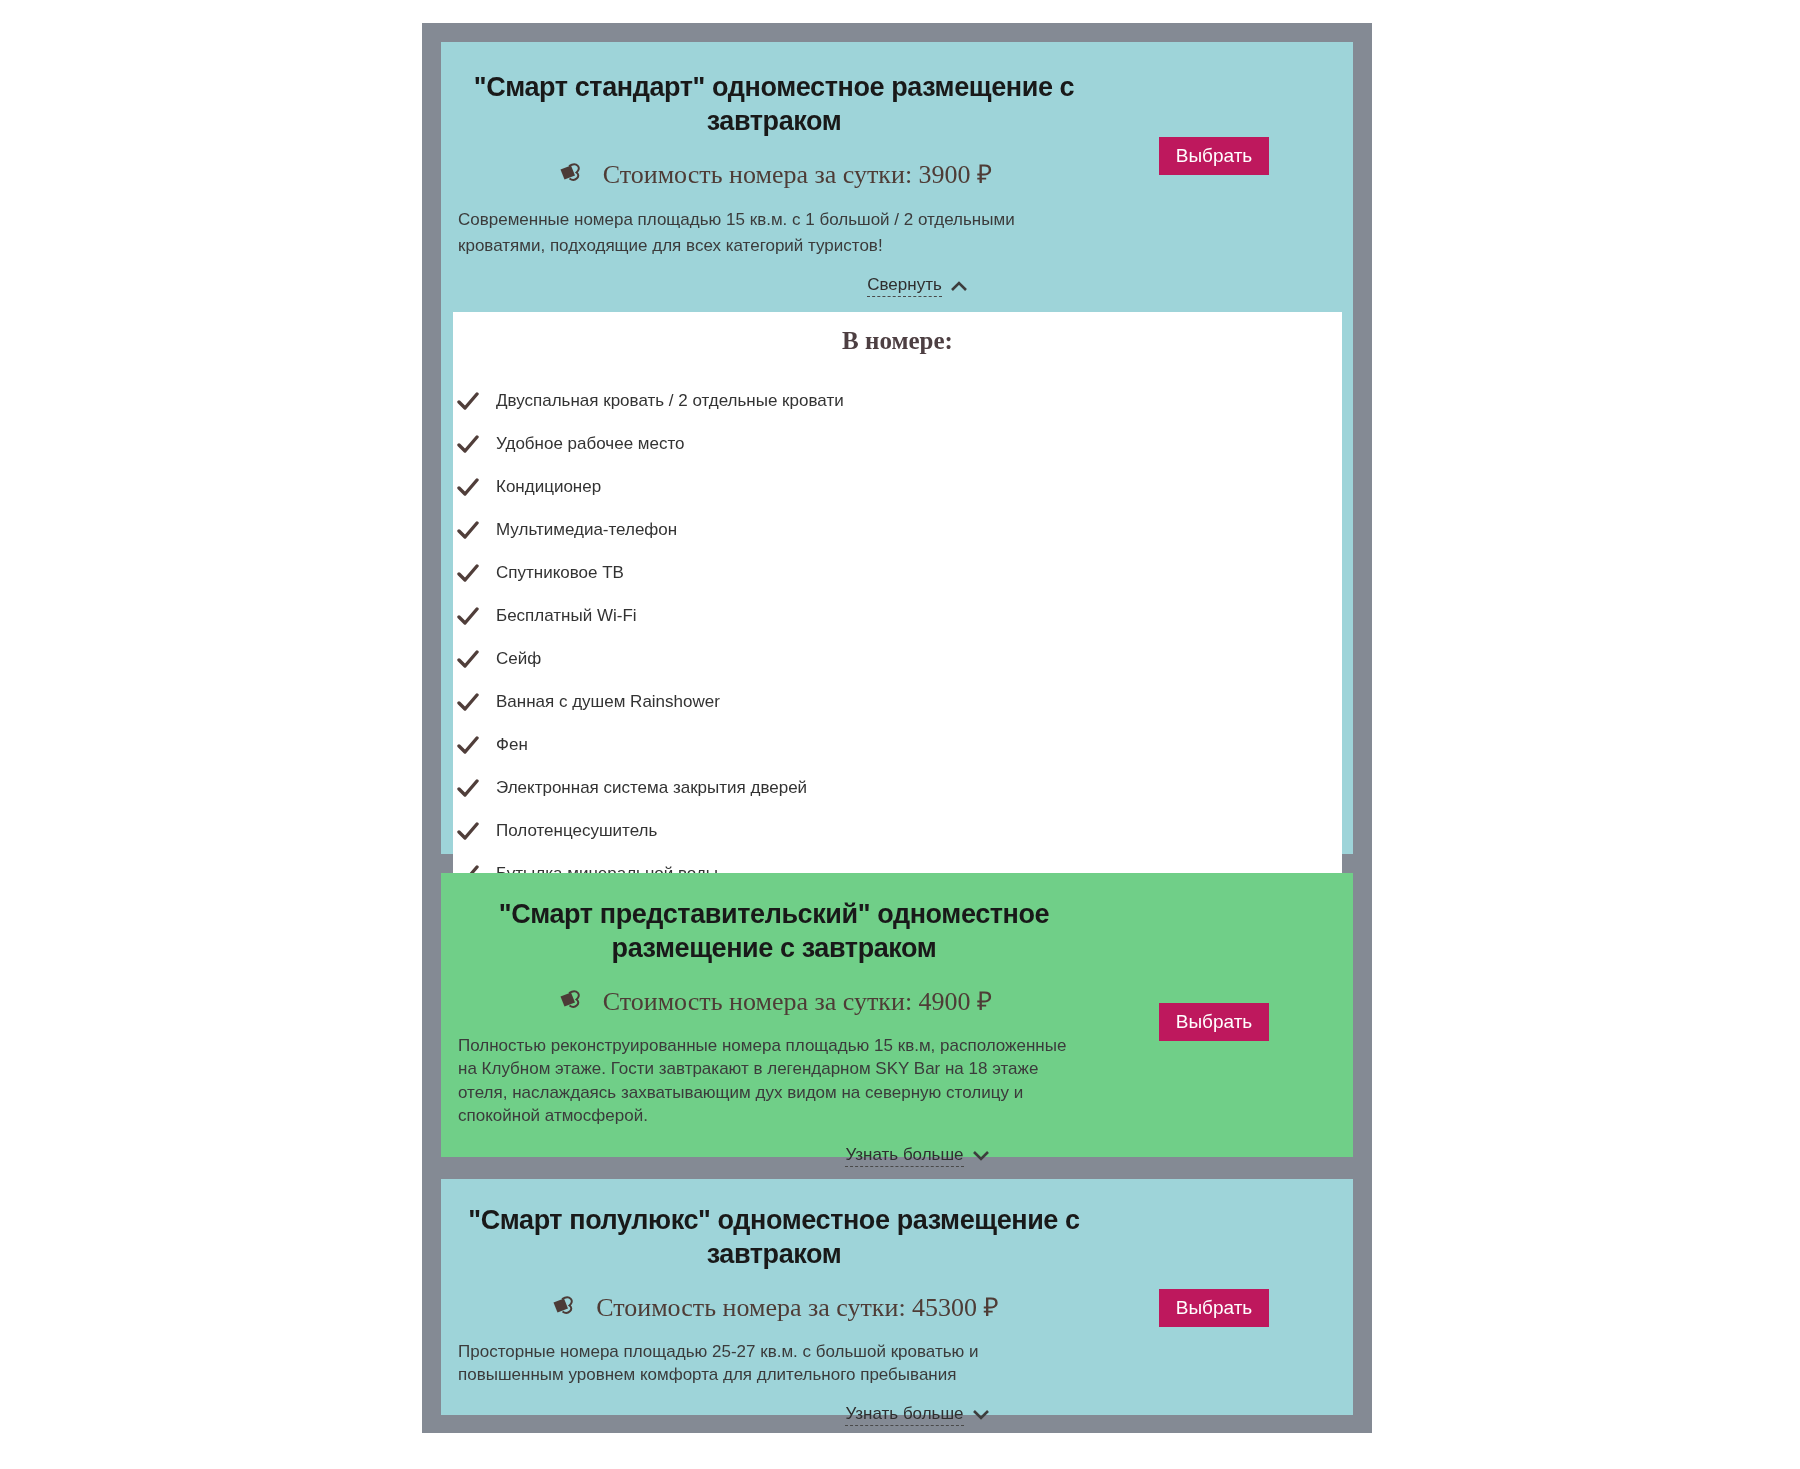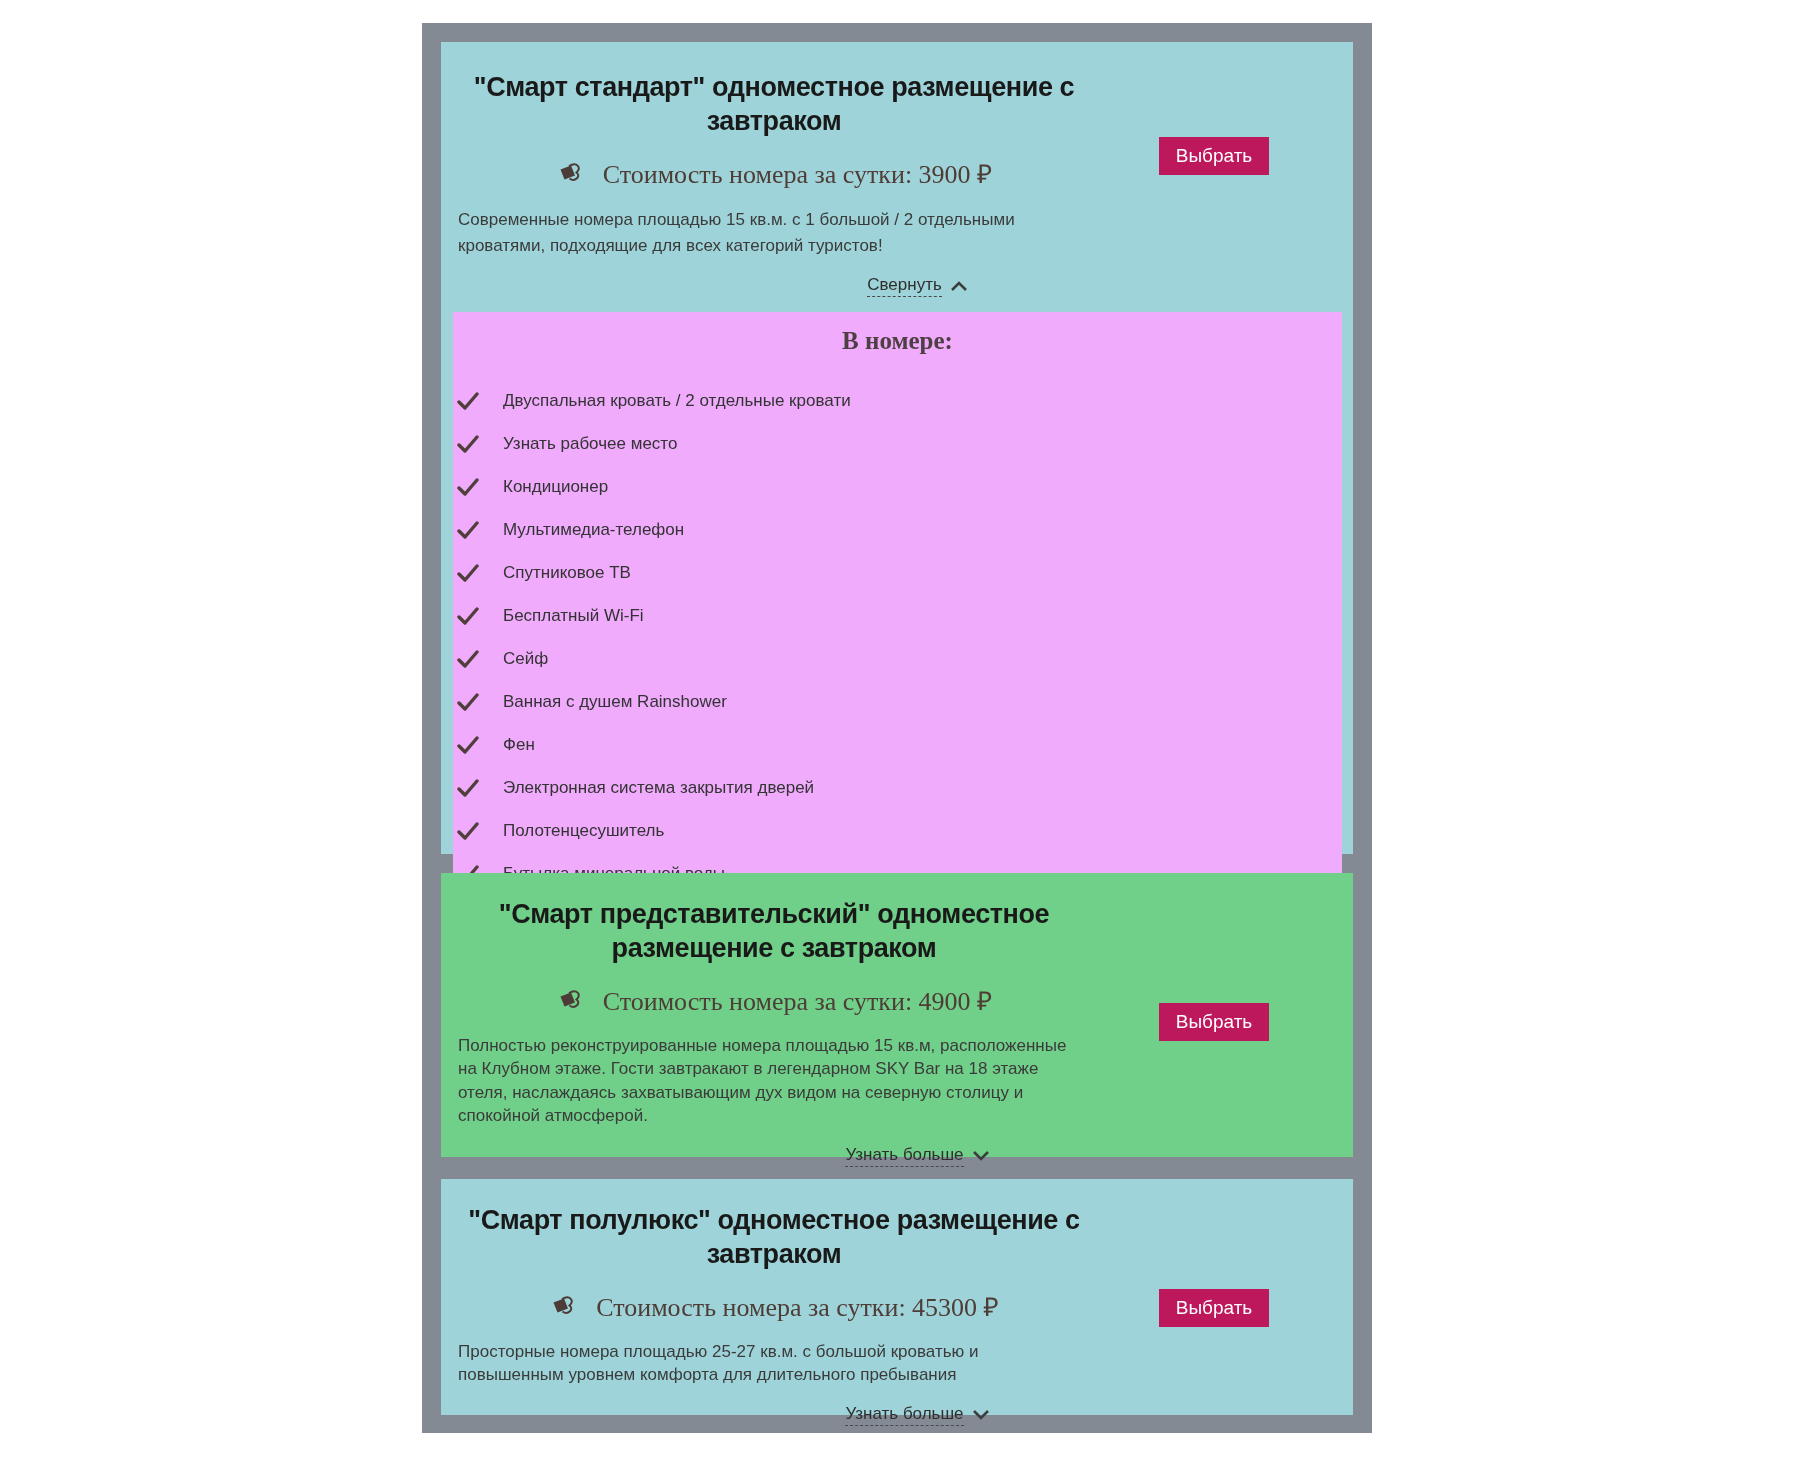--- a/index.html
+++ b/index.html
@@ -19,24 +19,24 @@
   .brand-icon{flex:0 0 auto;display:inline-block;}
   .desc{text-align:left;font-size:17px;line-height:1.5;color:#3b3b3b;margin-top:16px;width:620px;}
   .desc2{line-height:1.38;}
   .select-btn{position:absolute;width:110px;height:38px;background:#be185d;color:#ffffff;border:none;
     font-family:"Liberation Sans", sans-serif;font-size:19px;right:84px;cursor:pointer;}
   .btn1{top:95px;}
   .btn2{top:130px;}
   .btn3{top:110px;}
   .toggle-row{display:flex;justify-content:center;align-items:center;gap:8px;margin-top:10px;cursor:pointer;margin-left:41px;}
   .toggle-link{font-size:17px;color:#2f2f2f;border-bottom:1px dashed #4a4a4a;padding-bottom:1px;text-decoration:none;}
-  .panel{margin:15px 11px 0 12px;height:566px;background:#f0abfc;box-sizing:border-box;padding-top:15px;}
+  .panel{margin:15px 11px 0 12px;height:566px;background:#ffffff;box-sizing:border-box;padding-top:15px;}
   .panel-title{text-align:center;font-family:"Liberation Serif", serif;font-size:25px;color:#4d3f42;margin:0;}
   .amenities{list-style:none;margin:24px 0 0 0;padding:0 0 0 4px;}
-  .amenities li{display:flex;align-items:center;gap:24px;height:43px;font-size:17px;color:#333333;}
+  .amenities li{display:flex;align-items:center;gap:17px;height:43px;font-size:17px;color:#333333;}
   .check-icon{flex:0 0 auto;}
 </style>
 </head>
 <body>
 
 <div class="frame">
 
   <section class="card teal card1">
     <div class="col">
       <h2 class="title">"Смарт стандарт" одноместное размещение с завтраком</h2>
@@ -62,21 +62,21 @@
         <li>
             <svg class="check-icon" width="22" height="20" viewBox="0 0 22 20">
               <polyline points="2,11 8,17 20,3" fill="none" stroke="#503e3a" stroke-width="3.4" stroke-linecap="round" stroke-linejoin="round"></polyline>
             </svg>
             <span>Двуспальная кровать / 2 отдельные кровати</span>
           </li>
         <li>
             <svg class="check-icon" width="22" height="20" viewBox="0 0 22 20">
               <polyline points="2,11 8,17 20,3" fill="none" stroke="#503e3a" stroke-width="3.4" stroke-linecap="round" stroke-linejoin="round"></polyline>
             </svg>
-            <span>Узнать рабочее место</span>
+            <span>Удобное рабочее место</span>
           </li>
         <li>
             <svg class="check-icon" width="22" height="20" viewBox="0 0 22 20">
               <polyline points="2,11 8,17 20,3" fill="none" stroke="#503e3a" stroke-width="3.4" stroke-linecap="round" stroke-linejoin="round"></polyline>
             </svg>
             <span>Кондиционер</span>
           </li>
         <li>
             <svg class="check-icon" width="22" height="20" viewBox="0 0 22 20">
               <polyline points="2,11 8,17 20,3" fill="none" stroke="#503e3a" stroke-width="3.4" stroke-linecap="round" stroke-linejoin="round"></polyline>

